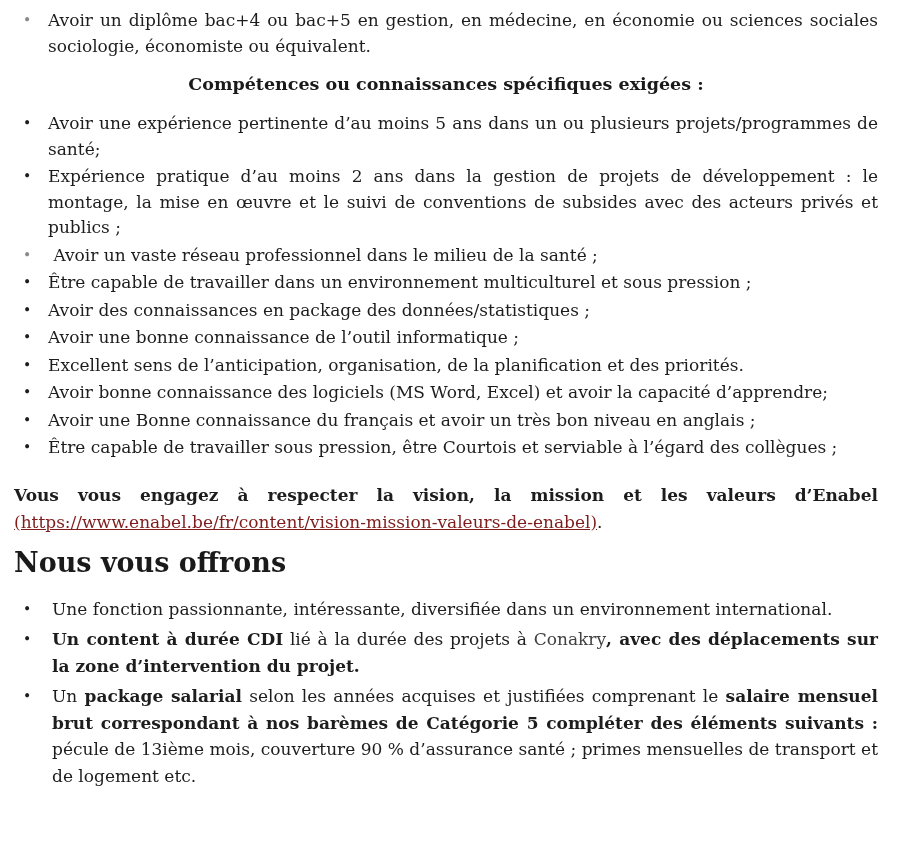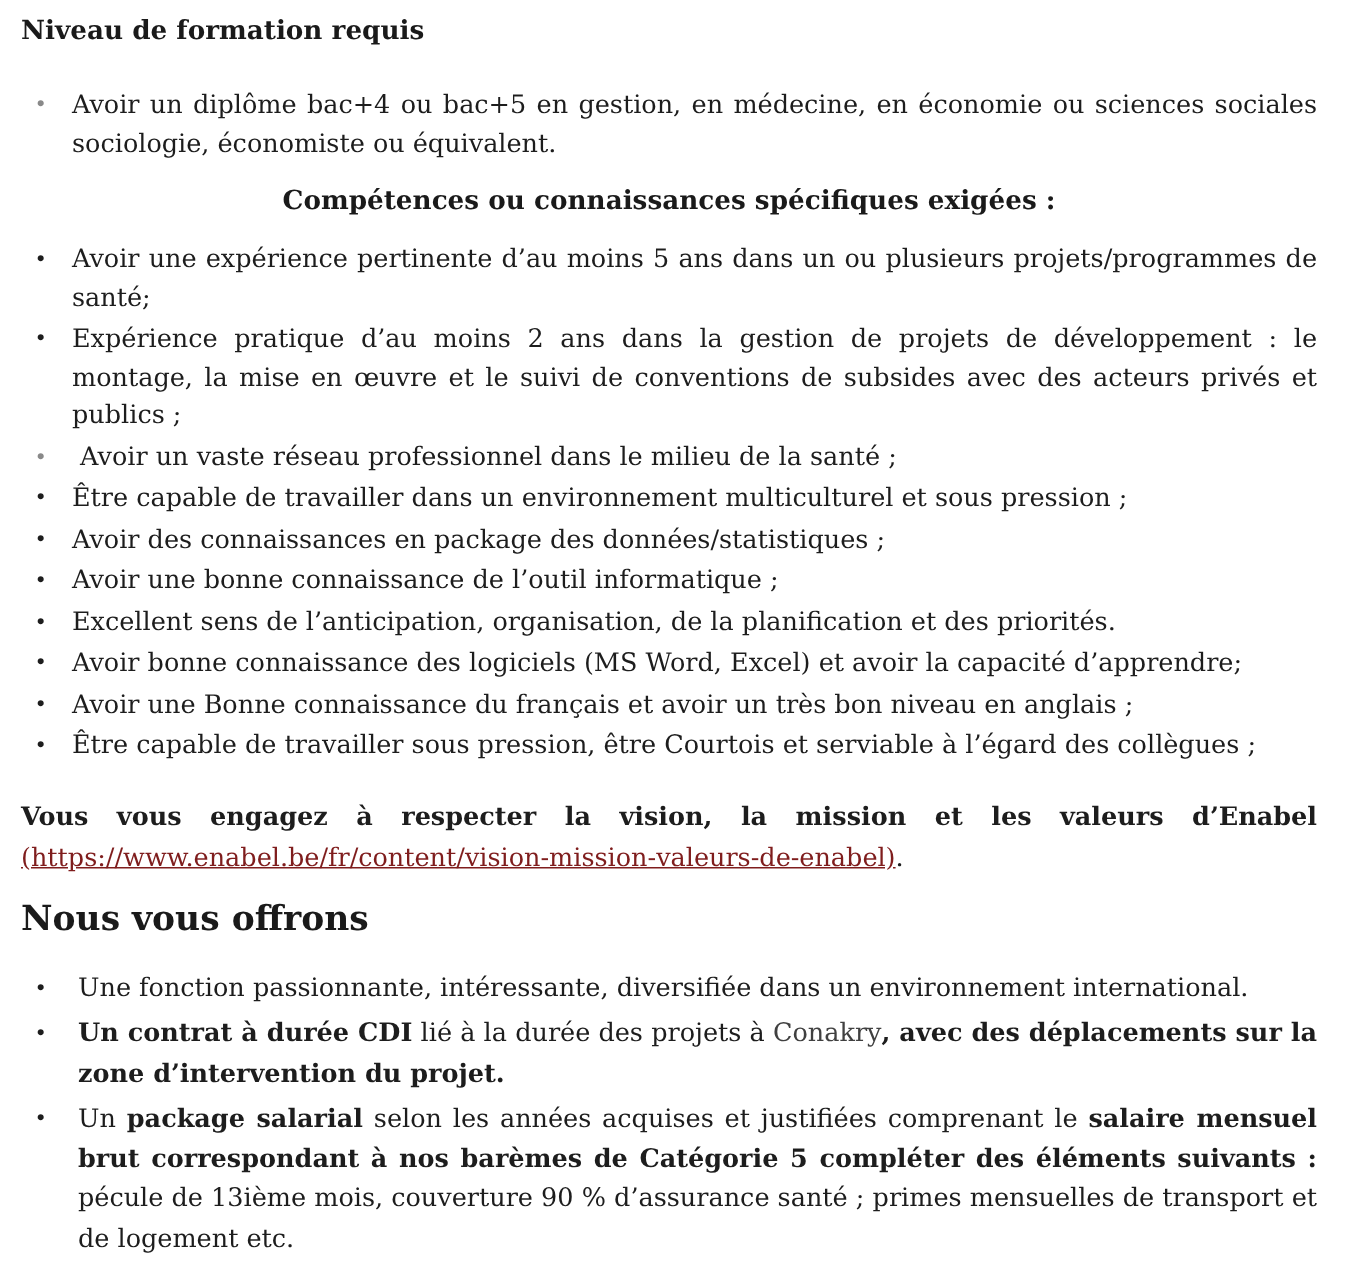--- a/index.html
+++ b/index.html
@@ -8,21 +8,21 @@
     background: #ffffff;
     font-family: "DejaVu Serif", serif;
     font-size: 17px; line-height: 26px;
     color: #1d1d1d;
   }
   .doc { padding: 8px 22px 0 14px; }
 
   h2, h3 { font-weight: bold; color: #1a1a1a; }
   h3 { font-size: 17.5px; line-height: 26px; margin: 0 0 24px 0; }
   h3.skills-heading { margin: 12px 0 14px 0; text-align: center; }
-  h2.offers-heading { font-size: 23px; line-height: 30px; margin: 12px 0 18px 0; }
+  h2.offers-heading { font-size: 27px; line-height: 30px; margin: 12px 0 18px 0; }
 
   .list { margin: 0; }
   .li { display: flex; margin: 0 0 2px 0; line-height: 25.5px; }
   .li .bullet {
     flex: 0 0 34px; padding-left: 9px; box-sizing: border-box;
     font-size: 14px;
   }
   .li .li-text { flex: 1; text-align: justify; }
   .bullet.grey { color: #898989; }
 
@@ -33,21 +33,20 @@
 
   .b { font-weight: bold; margin-top: 32px; }
   .grey-text { color: #404040; }
   .link { text-decoration: underline; color: #7f1d1d; cursor: pointer; }
 </style>
 </head>
 <body>
 
 <main class="doc">
 
-  <h3>Niveau de formation requis</h3>
 
   <div class="list">
     <div class="li">
       <span class="bullet grey">•</span>
       <span class="li-text">Avoir un diplôme bac+4 ou bac+5 en gestion, en médecine, en économie ou sciences sociales sociologie, économiste ou équivalent.</span>
     </div>
   </div>
 
   <h3 class="skills-heading">Compétences ou connaissances spécifiques exigées :</h3>
 
@@ -101,21 +100,21 @@
 
   <h2 class="offers-heading">Nous vous offrons</h2>
 
   <div class="list offers-list">
     <div class="li">
       <span class="bullet">•</span>
       <span class="li-text">Une fonction passionnante, intéressante, diversifiée dans un environnement international.</span>
     </div>
     <div class="li">
       <span class="bullet">•</span>
-      <span class="li-text"><span class="b">Un contrat à durée CDI</span><span> lié à la durée des projets à </span><span class="grey-text">Conakry</span><span class="b">, avec des déplacements sur la zone d’intervention du projet.</span></span>
+      <span class="li-text"><span class="b">Un content à durée CDI</span><span> lié à la durée des projets à </span><span class="grey-text">Conakry</span><span class="b">, avec des déplacements sur la zone d’intervention du projet.</span></span>
     </div>
     <div class="li">
       <span class="bullet">•</span>
       <span class="li-text"><span>Un </span><span class="b">package salarial</span><span> selon les années acquises et justifiées comprenant le </span><span class="b">salaire mensuel brut correspondant à nos barèmes de Catégorie 5 compléter des éléments suivants :</span><span> pécule de 13ième mois, couverture 90 % d’assurance santé ; primes mensuelles de transport et de logement etc.</span></span>
     </div>
   </div>
 
 </main>
 
 </body></html>

